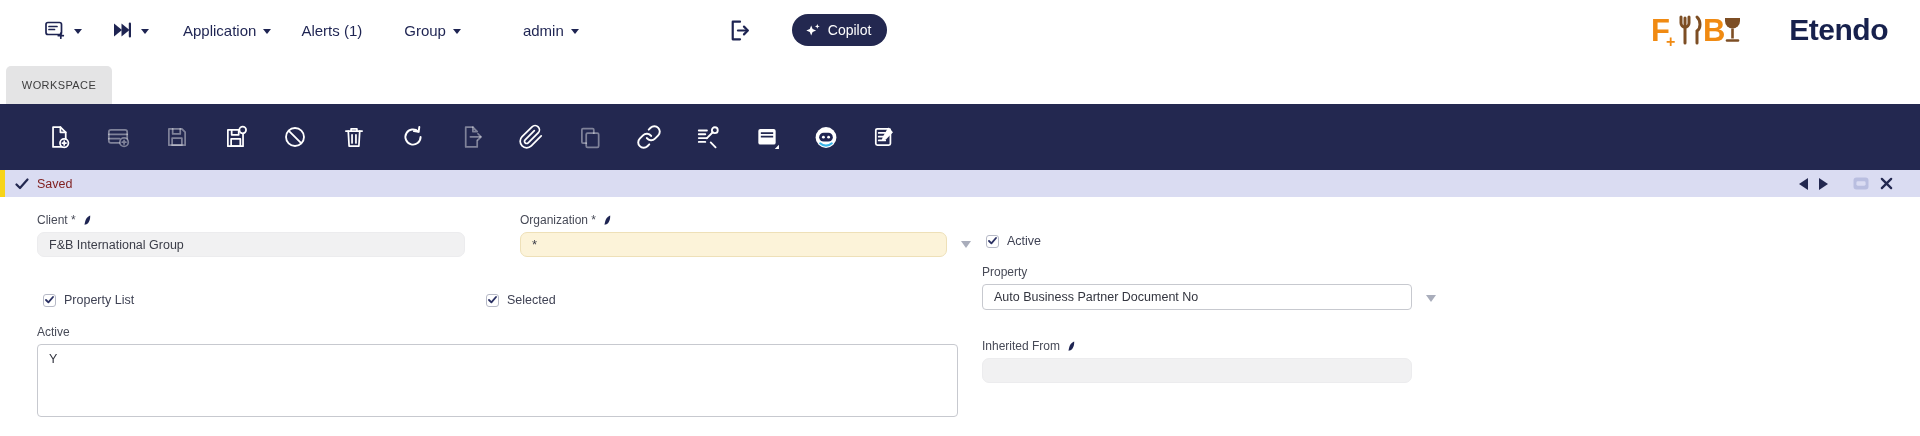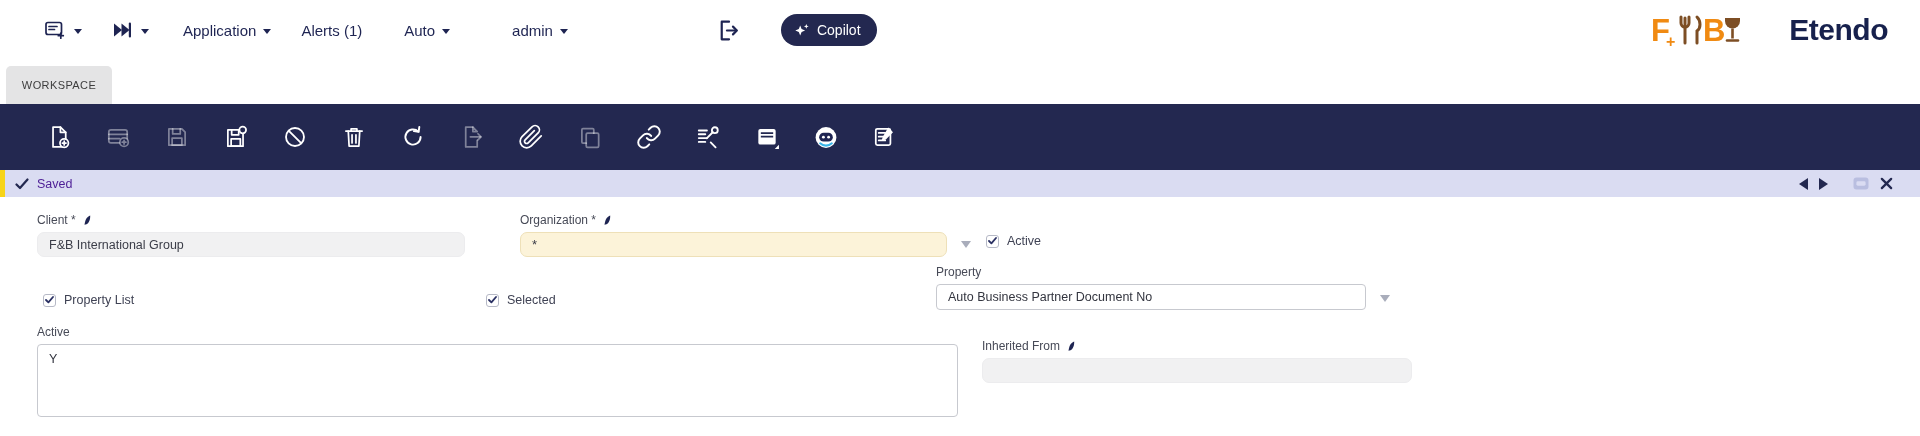--- a/index.html
+++ b/index.html
@@ -33,21 +33,21 @@
 
   
   .toolbar { height:66px; background:#232850; display:flex; align-items:center; padding-left:46px; gap:33px; }
   .tb { width:26px; height:26px; background:none; border:none; cursor:pointer; color:#fff; display:flex;
     align-items:center; justify-content:center; }
   .tb.dim { color:rgba(255,255,255,.42); cursor:default; }
 
   
   .statusbar { height:27px; background:#dadcf2; display:flex; align-items:center; padding-left:15px; position:relative; }
   .statusbar::before { content:""; position:absolute; left:0; top:0; bottom:0; width:5px; background:#f7d418; }
-  .status-msg { margin-left:8px; font-size:12.5px; color:#4c1d95; }
+  .status-msg { margin-left:8px; font-size:12.5px; color:#7f1d1d; }
   .sb-right { margin-left:auto; display:flex; align-items:center; gap:11px; padding-right:27px; }
   .sb-btn { background:none; border:none; cursor:pointer; display:flex; align-items:center; }
   .tri-left { width:0; height:0; border-top:6px solid transparent; border-bottom:6px solid transparent;
     border-right:9px solid #232850; }
   .tri-right { width:0; height:0; border-top:6px solid transparent; border-bottom:6px solid transparent;
     border-left:9px solid #232850; }
   .gap-before { margin-left:14px; }
 
   
   .form { position:relative; height:239px; background:#fff; }
@@ -92,21 +92,21 @@
   <button class="navbtn pos-app">
     <span>Application</span>
     <span class="caret-down"></span>
   </button>
 
   <button class="navbtn pos-alerts">
     <span>Alerts (1)</span>
   </button>
 
   <button class="navbtn pos-help">
-    <span>Auto</span>
+    <span>Group</span>
     <span class="caret-down"></span>
   </button>
 
   <button class="navbtn pos-admin">
     <span>admin</span>
     <span class="caret-down"></span>
   </button>
 
   <button class="navbtn pos-logout">
     <svg width="25" height="25" viewBox="0 0 24 24" fill="none" stroke="#1e2452" stroke-width="2.1" stroke-linecap="round" stroke-linejoin="round">
@@ -309,21 +309,21 @@
 
   <label class="chk" style="left:986px; top:37px;">
     <span class="box">
       <svg width="9" height="8" viewBox="0 0 9 8">
         <polyline points="1 4 3.4 6.4 8 1" stroke="#2b3163" stroke-width="1.8" fill="none" stroke-linecap="round" stroke-linejoin="round"></polyline>
       </svg>
     </span>
     <span>Active</span>
   </label>
 
-  <div class="fld" style="left:936px; top:68px; width:430px;">
+  <div class="fld" style="left:982px; top:68px; width:430px;">
     <div class="flabel">
       <span>Property</span>
     </div>
     <input class="in-white" value="Auto Business Partner Document No" style="">
     <span class="dd-caret" style="right:-24px; top:30px;"></span>
   </div>
 
   <label class="chk" style="left:43px; top:96px;">
     <span class="box">
       <svg width="9" height="8" viewBox="0 0 9 8">

